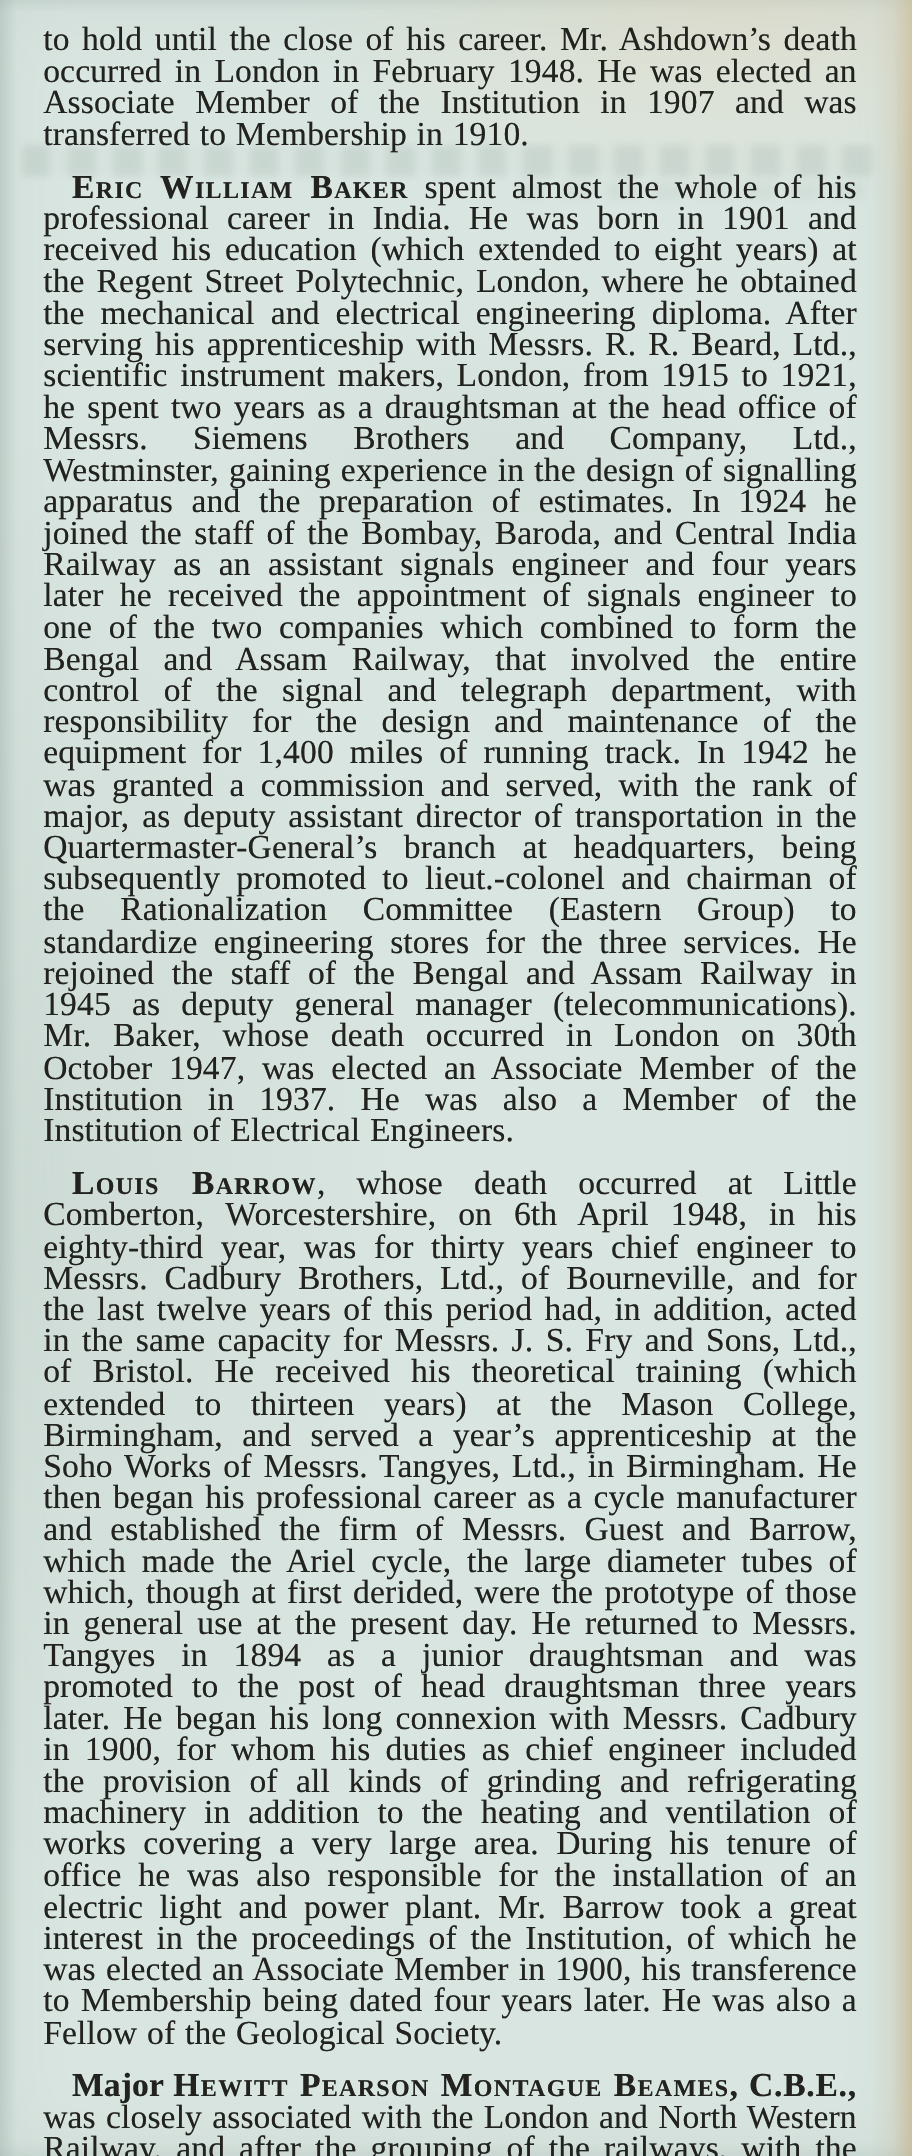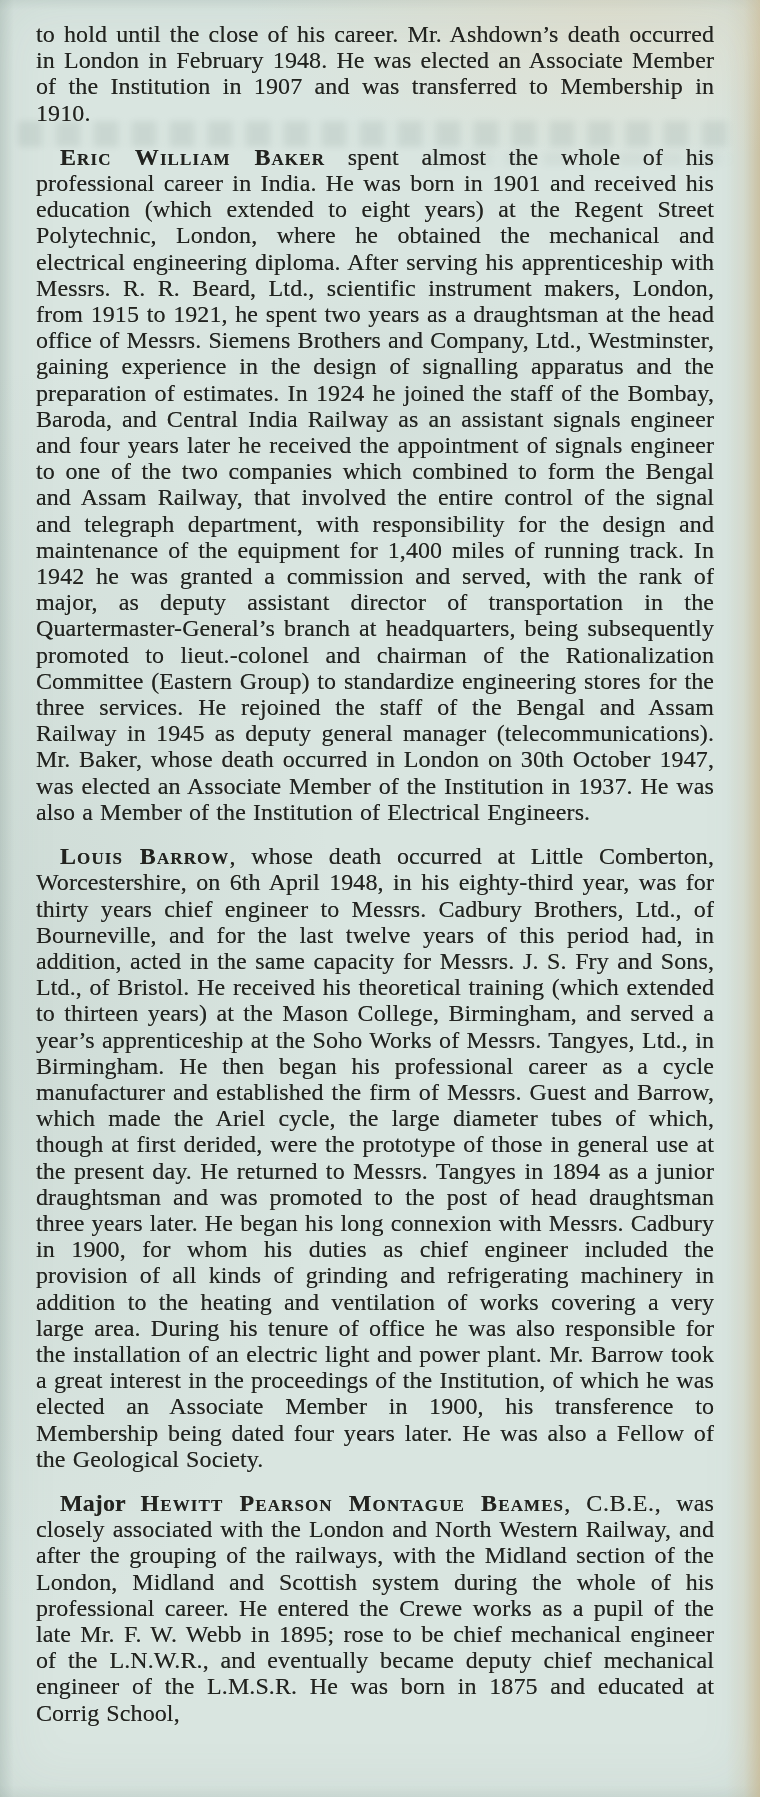--- a/index.html
+++ b/index.html
@@ -51,41 +51,41 @@
     left: 0;
     top: 0;
     width: 100%;
     height: 100%;
     box-sizing: border-box;
     padding: 21px 46px 14px 36px;
   }
   p.para {
     margin: 0;
     text-align: justify;
-    font-size: 24px;
+    font-size: 28px;
     line-height: 26.2px;
     letter-spacing: 0.1px;
     word-spacing: 1px;
     text-shadow: 0 0 0.5px rgba(28,30,26,0.55);
   }
   p.para.indented {
     margin-top: 18px;
     text-indent: 24px;
   }
   .name-seg {
     font-variant: small-caps;
     font-weight: 600;
     letter-spacing: 1.1px;
   }
   .prefix-seg {
     font-weight: 600;
     font-family: Liberation Serif, serif;
   }
   .caps-seg {
-    font-weight: 400;
+    font-weight: 700;
     letter-spacing: 0.6px;
   }
 </style>
 </head>
 <body>
 
 <div class="page">
 
   <div class="ghost-band"></div>
   <div class="ghost-band band-2"></div>

